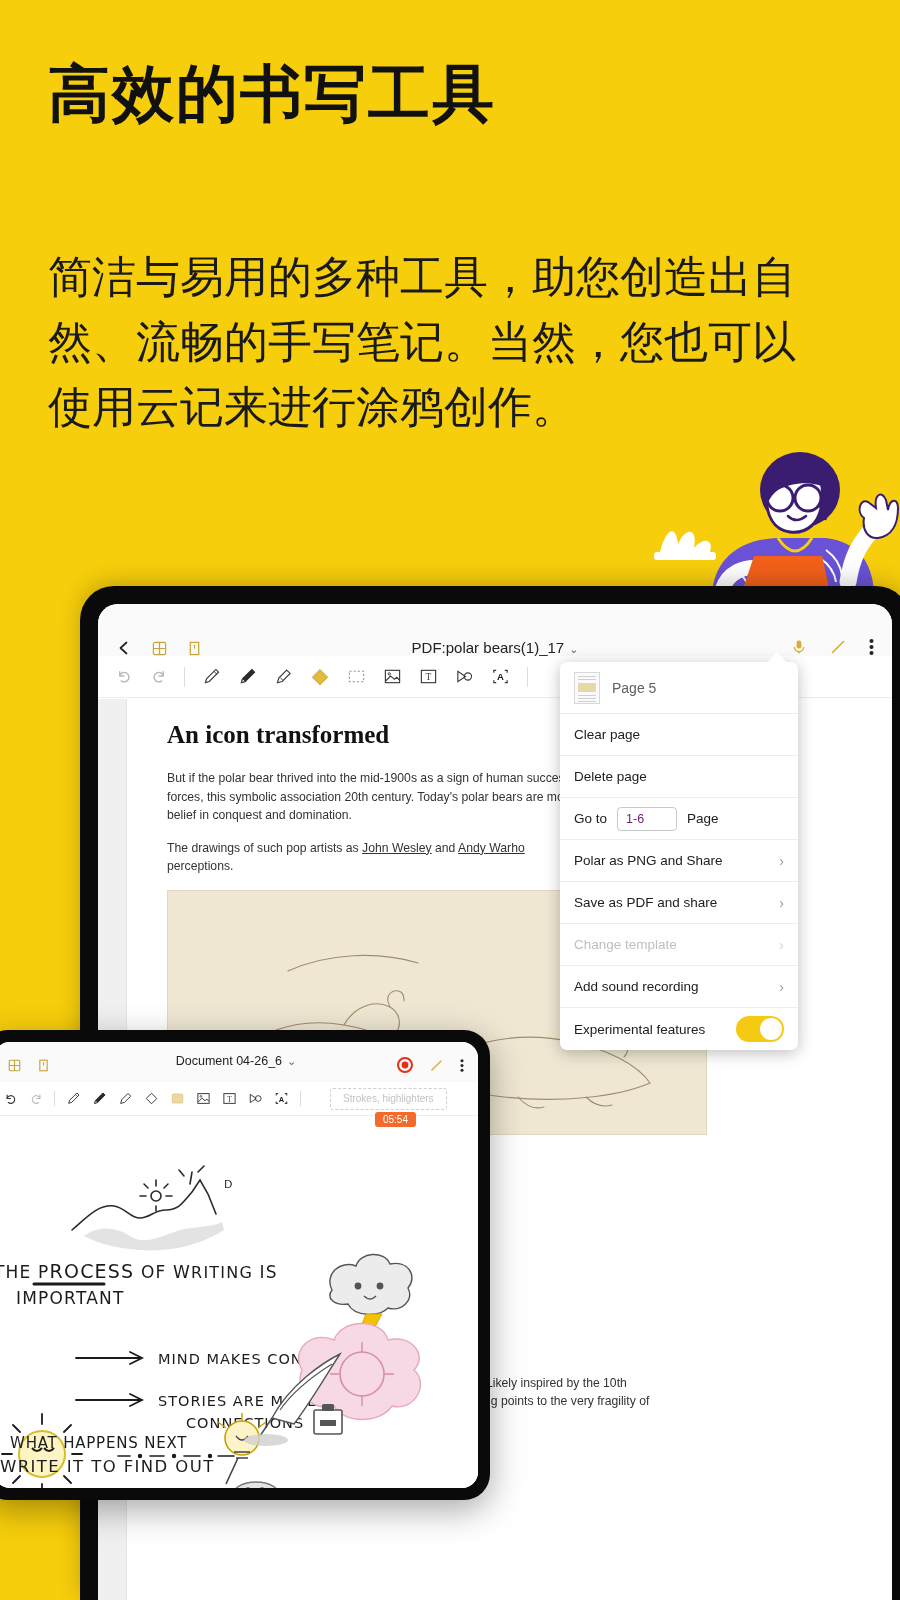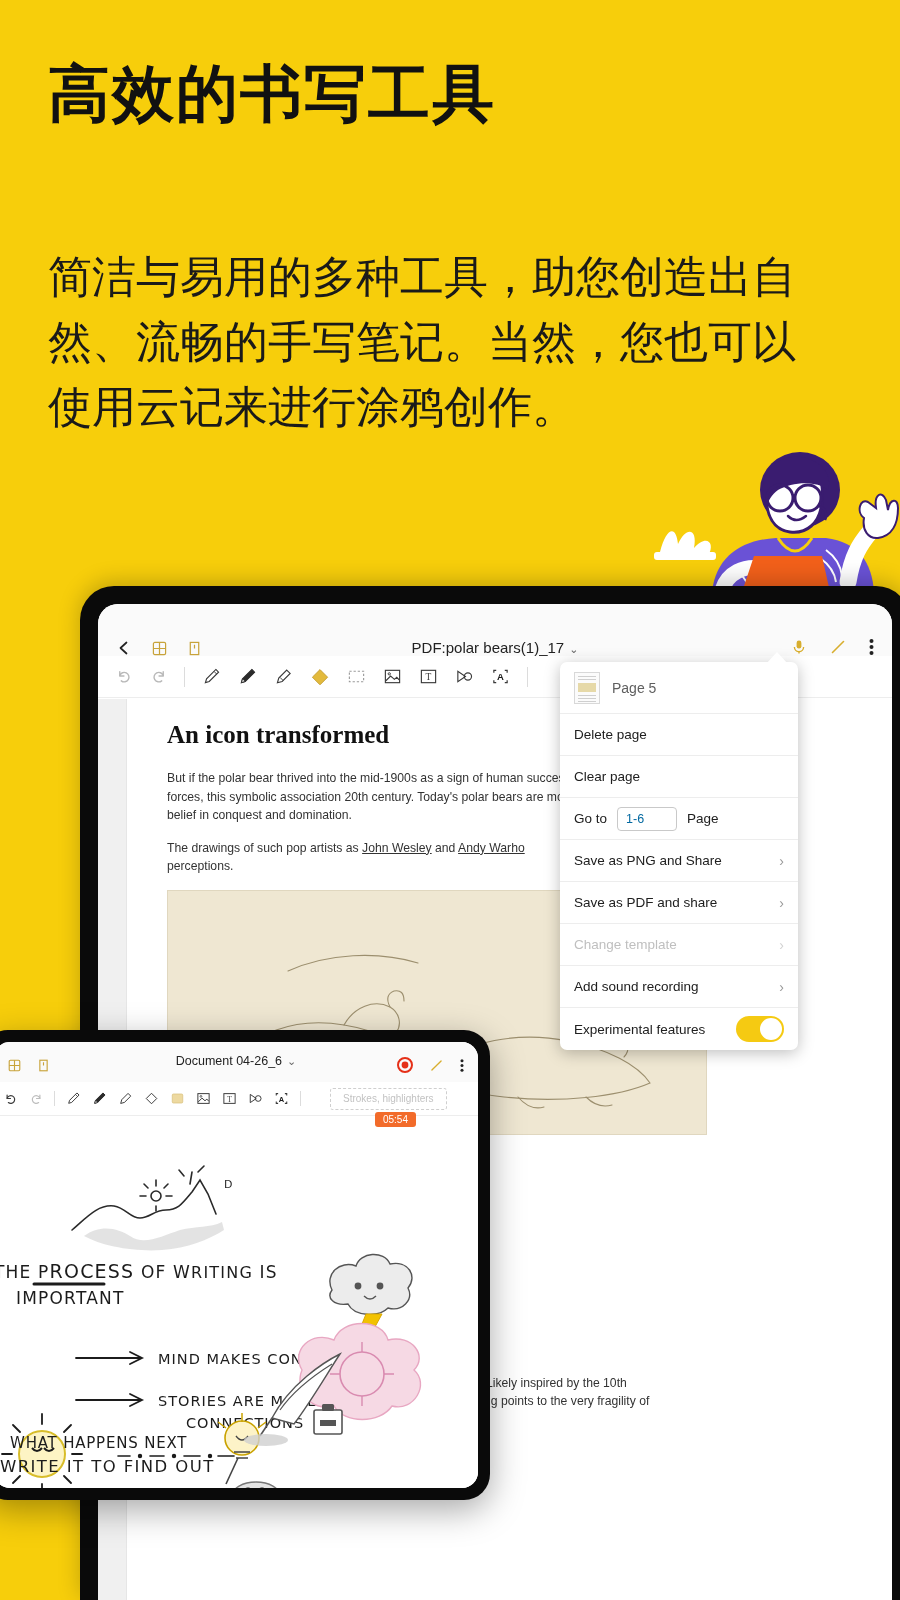--- a/index.html
+++ b/index.html
@@ -163,21 +163,21 @@
     border:1px solid #d8d8d8; position:relative; flex:none;
   }
   .pagethumb i { position:absolute; left:3px; right:3px; height:1.5px; background:#cfcfcf; display:block;}
   .pagethumb .band { height:9px; background:#e6d9a8; left:3px; right:3px; }
   .menu-head span { color:#5f5f5f; font-size:14px; }
   .goto-input {
     width: 60px; height: 24px;
     border: 1px solid #c9c9c9;
     border-radius: 4px;
     font-size: 12.5px;
-    color: #0369a1;
+    color: #701a75;
     display:flex; align-items:center; padding-left:8px;
     margin: 8px 10px;
     background:#fff;
   }
   .switch {
     margin-left: auto;
     width: 48px; height: 26px;
     background: #F5CA12;
     border-radius: 13px;
     position: relative;
@@ -473,35 +473,35 @@
         <i style="top:6px"></i>
         <i class="band" style="top:10px;position:absolute"></i>
         <i style="top:22px"></i>
         <i style="top:25px"></i>
         <i style="top:28px"></i>
     </span>
     <span>Page 5</span>
   </div>
 
   <div class="menu-row">
+    <span>Clear page</span>
+  </div>
+
+  <div class="menu-row">
     <span>Delete page</span>
-  </div>
-
-  <div class="menu-row">
-    <span>Clear page</span>
   </div>
 
   <div class="menu-row">
     <span>Go to</span>
     <span class="goto-input">1-6</span>
     <span>Page</span>
   </div>
 
   <div class="menu-row">
-    <span>Save as PNG and Share</span>
+    <span>Polar as PNG and Share</span>
     <span class="arrow-r">›</span>
   </div>
 
   <div class="menu-row">
     <span>Save as PDF and share</span>
     <span class="arrow-r">›</span>
   </div>
 
   <div class="menu-row disabled">
     <span>Change template</span>

